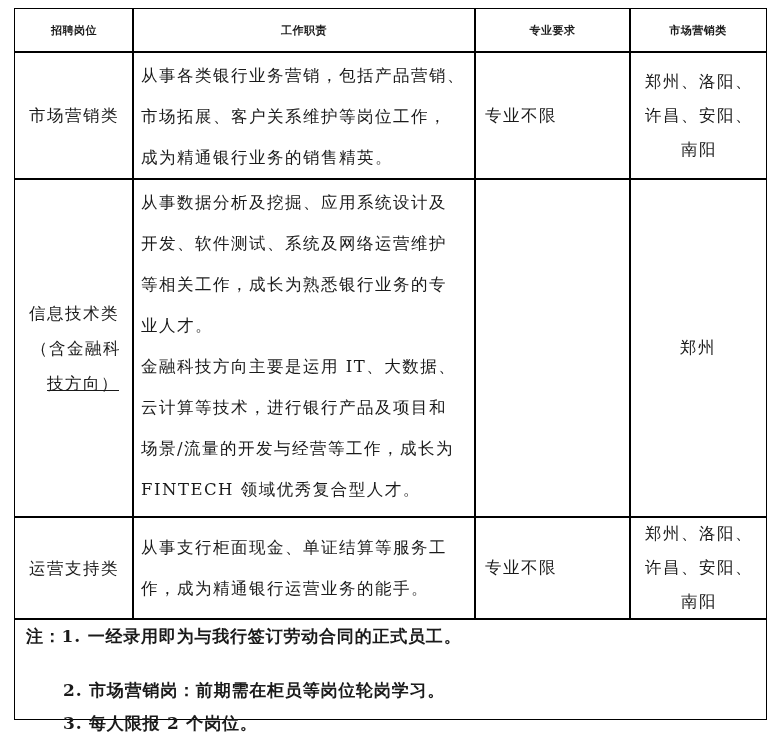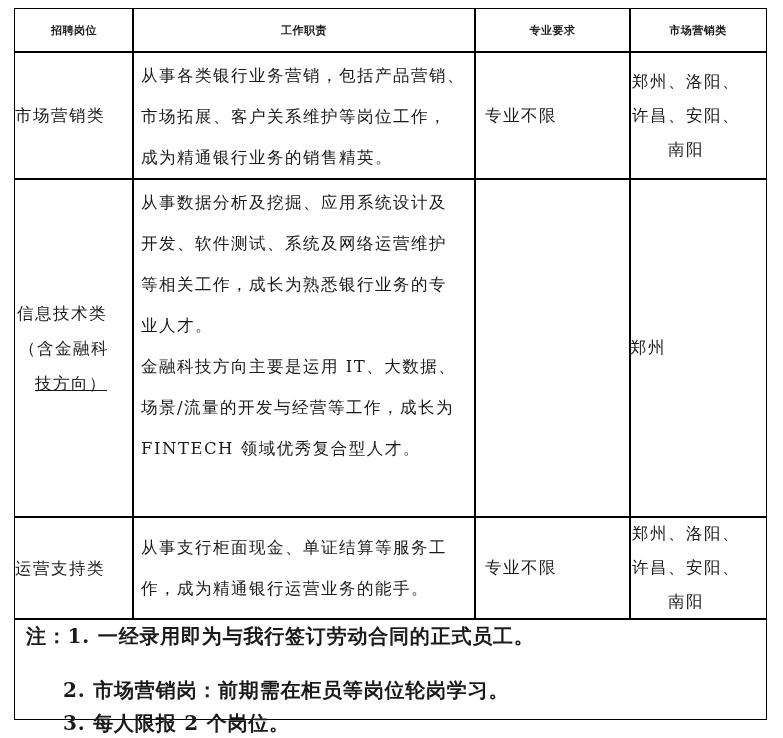--- a/index.html
+++ b/index.html
@@ -14,29 +14,29 @@
     border: 1.5px solid #000; box-sizing: border-box;
   }
   .vline { position: absolute; width: 1.5px; background: #000; }
   .hline { position: absolute; height: 1.5px; background: #000; left: 0; right: 0; }
   .cell { position: absolute; box-sizing: border-box; display: flex; }
   .hdr {
     font-weight: bold; font-size: 11px; letter-spacing: 0.5px;
     align-items: center; justify-content: center;
   }
   .txt { font-size: 16.5px; letter-spacing: 1.5px; }
-  .center { align-items: center; text-align: center; }
+  .center { align-items: center; justify-content: center; text-align: center; }
   .vcenter { align-items: center; }
   .stack { display: flex; flex-direction: column; }
   .line { white-space: nowrap; }
   .duties .line { height: 41px; line-height: 41px; }
   .req .line { height: 41.5px; line-height: 41.5px; }
   .loc .line { height: 34px; line-height: 34px; text-align: center; }
   .pos .line { height: 35px; line-height: 35px; text-align: center; }
-  .notes { font-weight: bold; font-size: 20px; letter-spacing: 0.8px; }
+  .notes { font-weight: bold; font-size: 17px; letter-spacing: 0.8px; }
   .notes .line { height: 33.5px; line-height: 33.5px; }
 </style>
 </head>
 <body>
 
 <div class="tbl">
 
   <div class="vline" style="left:117px; top:0; height:609px;"></div>
   <div class="vline" style="left:459px; top:0; height:609px;"></div>
   <div class="vline" style="left:614px; top:0; height:609px;"></div>
@@ -91,20 +91,21 @@
       <div class="line" style="text-align:left; padding-left:20px;text-decoration:underline;">技方向）</div>
     </div>
   </div>
   <div class="cell txt duties" style="left:118px; top:170px; width:342px; height:338px; padding-left:8px; padding-top:3px;">
     <div class="stack">
       <div class="line">从事数据分析及挖掘、应用系统设计及</div>
       <div class="line">开发、软件测试、系统及网络运营维护</div>
       <div class="line">等相关工作，成长为熟悉银行业务的专</div>
       <div class="line">业人才。</div>
       <div class="line">金融科技方向主要是运用 IT、大数据、</div>
+      <div class="line">云计算等技术，进行银行产品及项目和</div>
       <div class="line">场景/流量的开发与经营等工作，成长为</div>
       <div class="line">FINTECH 领域优秀复合型人才。</div>
     </div>
   </div>
   <div class="cell txt center loc" style="left:615px; top:170px; width:136px; height:338px;">
     <div class="stack">
       <div class="line">郑州</div>
     </div>
   </div>
 

